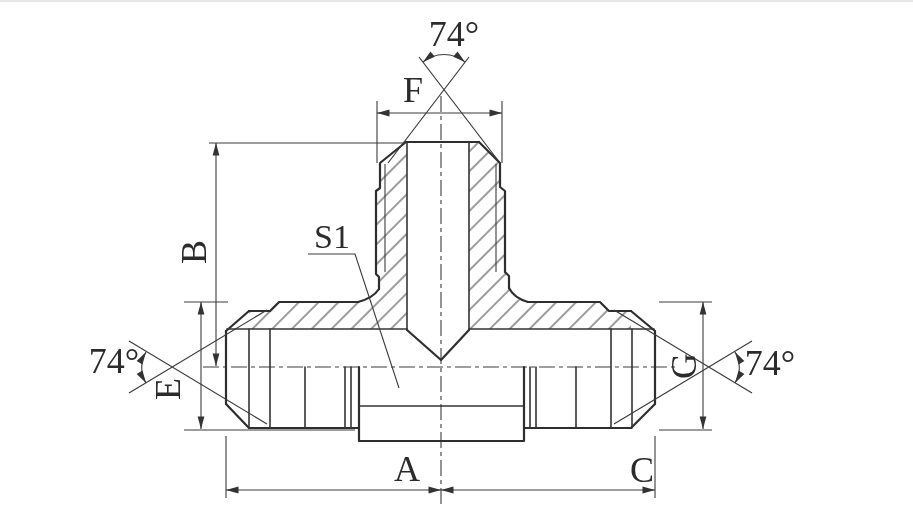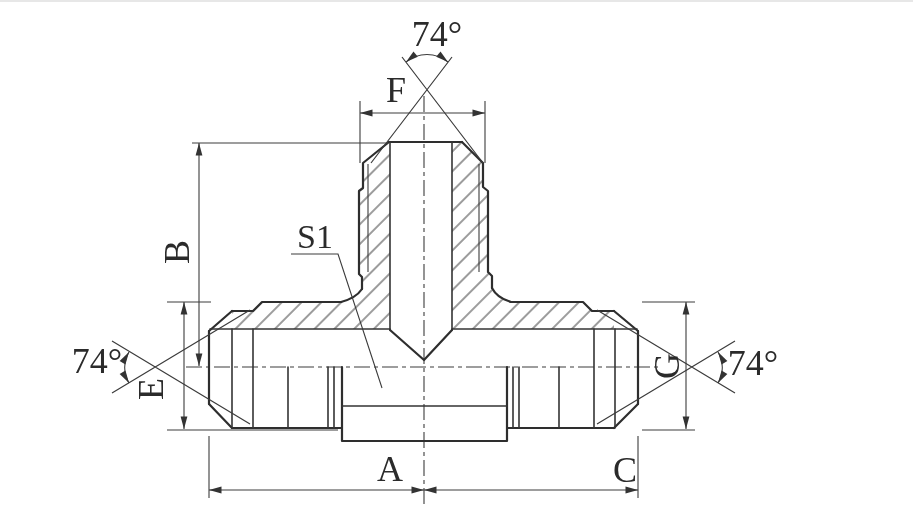--- a/index.html
+++ b/index.html
@@ -1,20 +1,20 @@
 <!DOCTYPE html>
 <html><head>
 <meta charset="utf-8">
 <style>
   html,body{margin:0;padding:0;background:#ffffff;}
   body{width:913px;height:532px;position:relative;overflow:hidden;
        font-family:"Liberation Serif","DejaVu Serif",serif;}
   .page-top-border{position:absolute;top:0;left:0;width:100%;height:2px;
        background:#e7e7e7;}
-  .drawing-wrap{position:absolute;inset:0;}
+  .drawing-wrap{position:absolute;inset:0;margin-left:17px;}
   svg{display:block;}
   svg text{fill:#2b2b2b;font-family:"Liberation Serif","DejaVu Serif",serif;
        font-size:36px;}
   svg text.small{font-size:34px;}
   .outline{stroke:#2e2e2e;stroke-width:2.2;fill:none;
        stroke-linecap:round;stroke-linejoin:round;}
   .inner{stroke:#353535;stroke-width:1.6;fill:none;stroke-linecap:round;}
   .thin{stroke:#3c3c3c;stroke-width:1.1;fill:none;}
   .constr{stroke:#3c3c3c;stroke-width:1.2;fill:none;}
   .dim{stroke:#3c3c3c;stroke-width:1.1;fill:none;}

